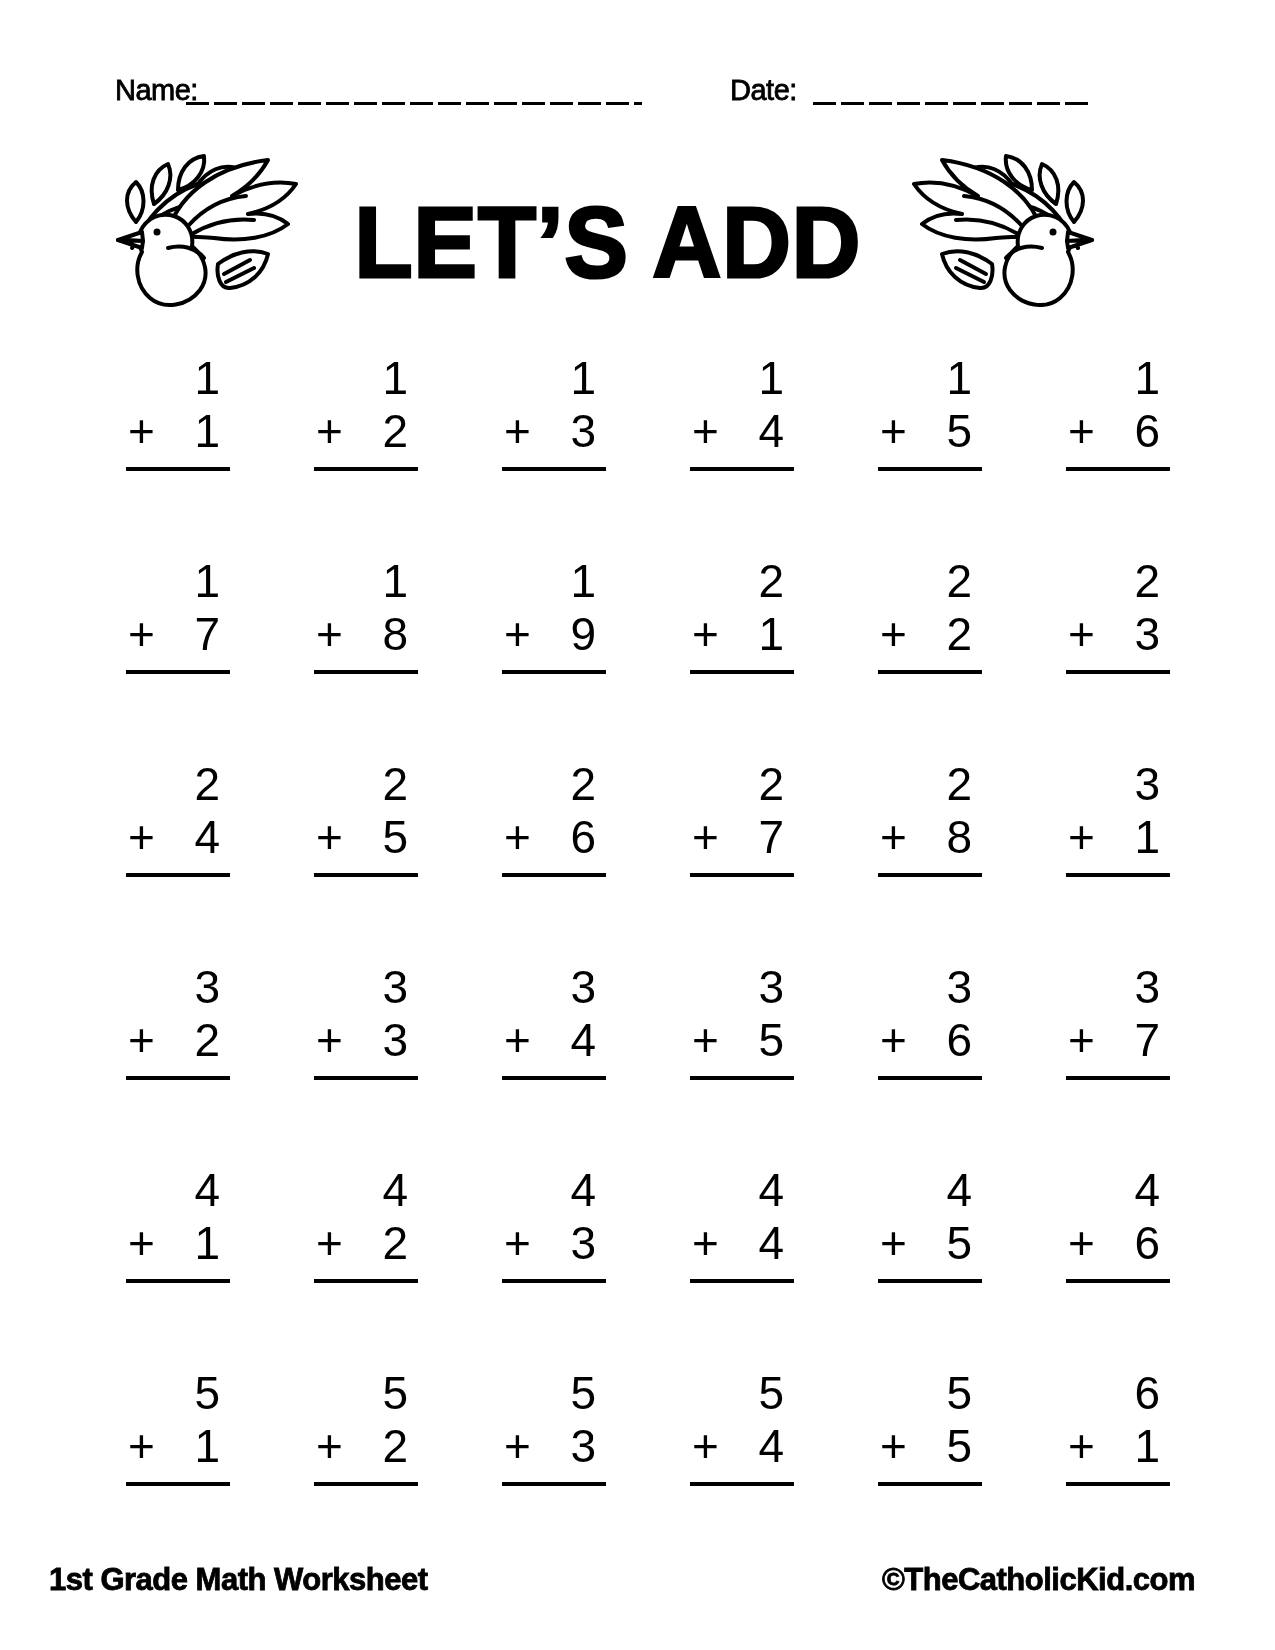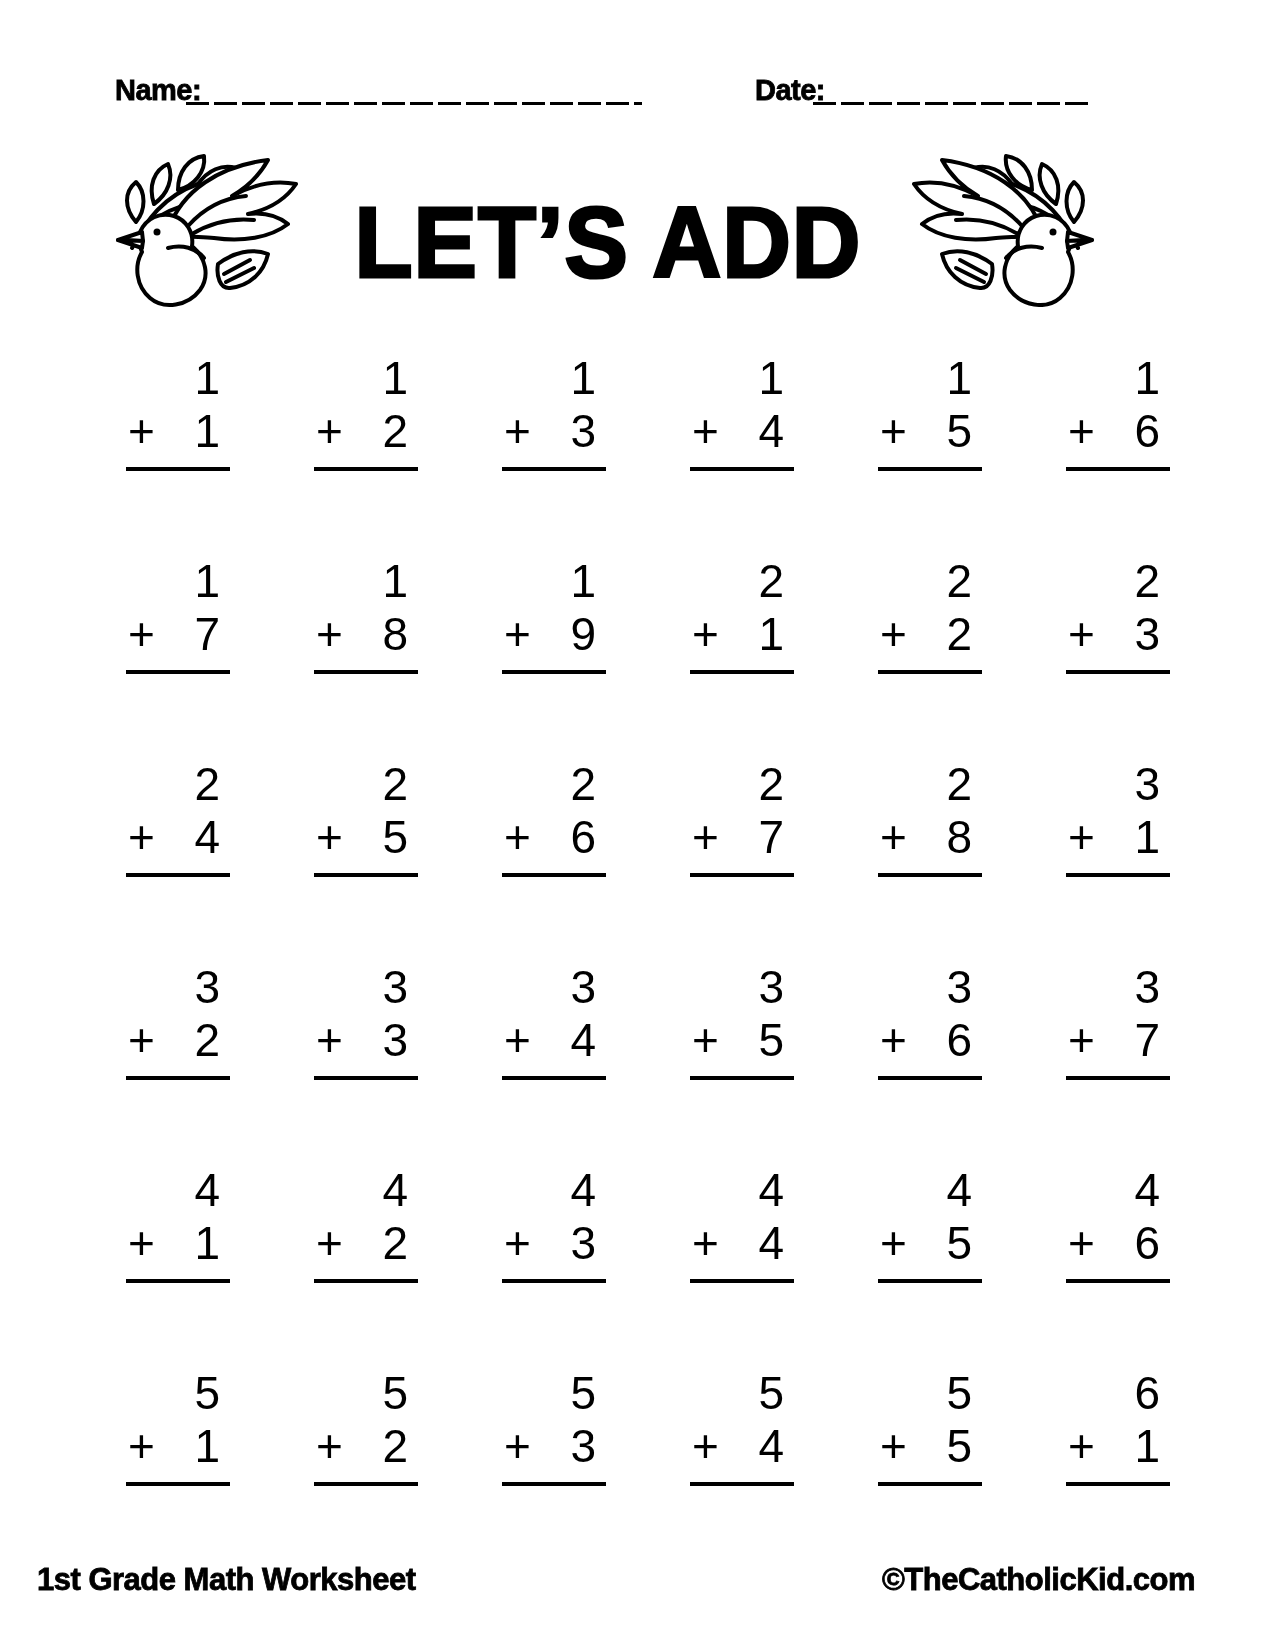--- a/index.html
+++ b/index.html
@@ -2,25 +2,25 @@
 <html><head>
 <meta charset="utf-8">
 <style>
   html,body{margin:0;padding:0;}
   body{
     width:1275px;height:1650px;background:#ffffff;color:#000;
     font-family:"Liberation Sans",sans-serif;position:relative;overflow:hidden;
   }
   
   .hdr-label{
-    position:absolute;font-weight:bold;font-size:29px;letter-spacing:-0.5px;
+    position:absolute;font-weight:normal;font-size:29px;letter-spacing:-0.5px;
     -webkit-text-stroke:0.8px #000;
   }
   .name-label{left:115px;top:74px;}
-  .date-label{left:755px;top:74px;}
+  .date-label{left:730px;top:74px;}
   .uline{
     position:absolute;height:3px;top:102px;
     background:repeating-linear-gradient(90deg,#000 0,#000 23px,transparent 23px,transparent 28px);
   }
   .name-line{left:186px;width:456px;}
   .date-line{left:813px;width:278px;}
 
   
   .title{
     position:absolute;left:318px;top:186px;width:580px;text-align:center;
@@ -42,21 +42,21 @@
   .problem{width:100px;height:122px;font-size:46px;line-height:53px;}
   .p-top{text-align:right;padding-right:8px;}
   .p-bot{display:flex;justify-content:space-between;align-items:flex-end;padding-right:8px;}
   .p-rule{height:4px;background:#000;width:104px;margin-left:-2px;margin-top:9px;}
 
   
   .footer-left,.footer-right{
     position:absolute;top:1562px;font-size:31px;font-weight:bold;
     letter-spacing:-0.5px;-webkit-text-stroke:0.8px #000;
   }
-  .footer-left{left:37px;}
+  .footer-left{left:49px;}
   .footer-right{right:80px;}
 </style>
 </head>
 <body>
 
 <span class="hdr-label name-label">Name:</span>
 <span class="uline name-line"></span>
 <span class="hdr-label date-label">Date:</span>
 <span class="uline date-line"></span>
 

